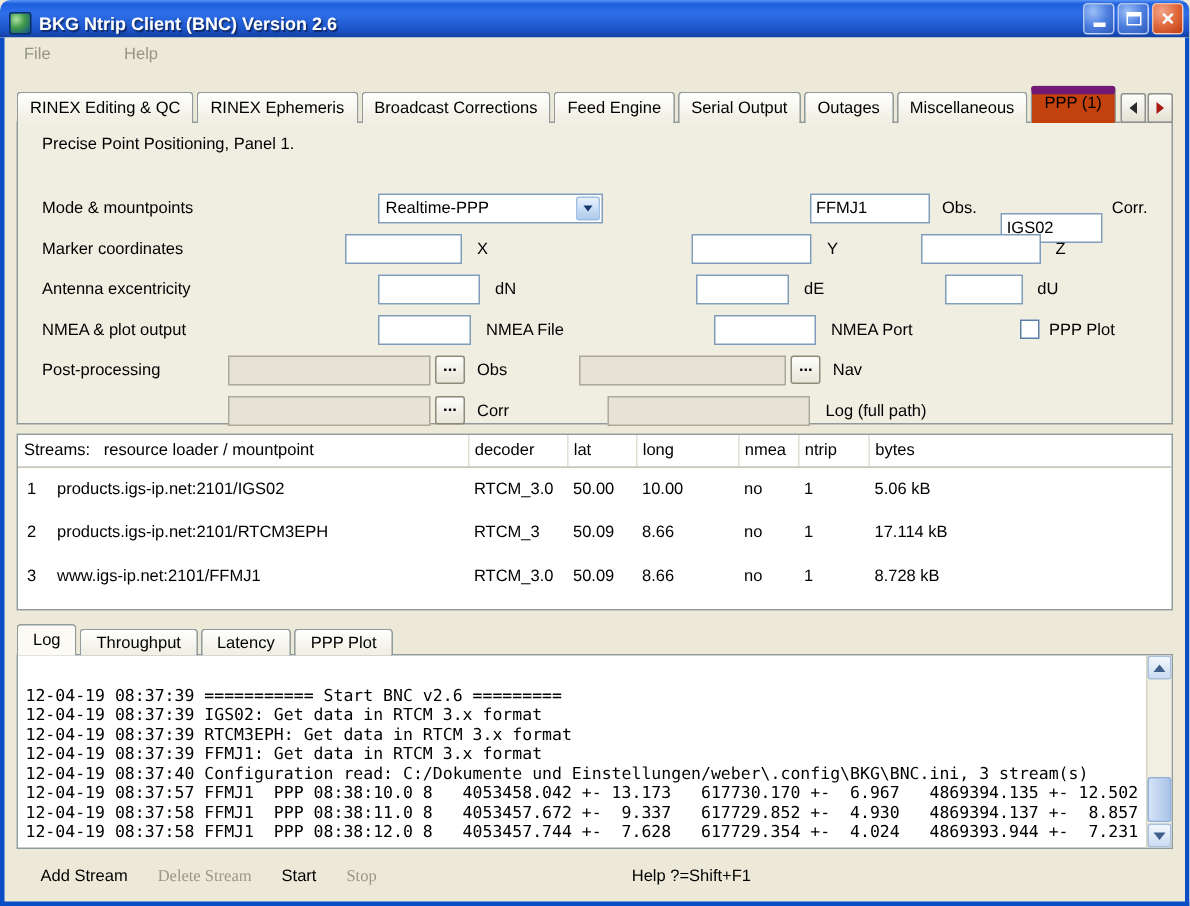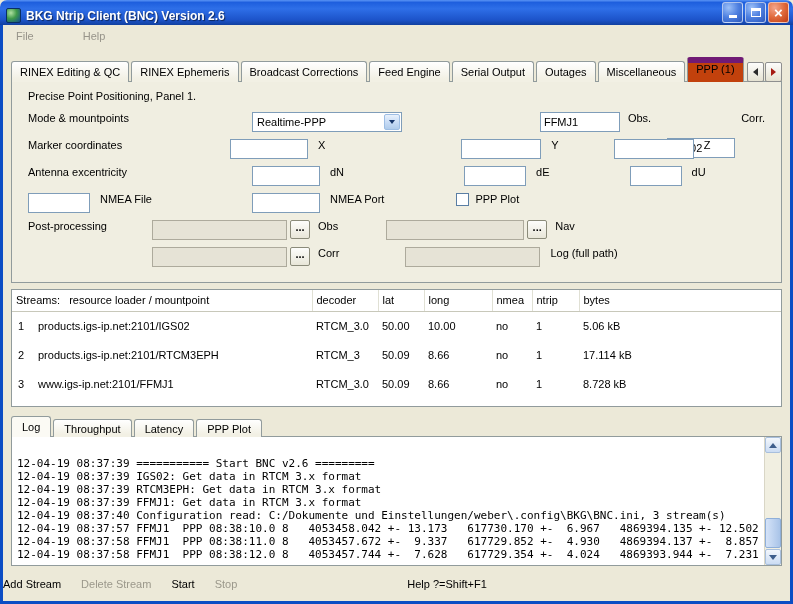--- a/index.html
+++ b/index.html
@@ -38,22 +38,22 @@
   .tab.selected { height:25px; padding-top:0; background:#c2410c; border-top:6px solid #701a75; position:relative; z-index:4; }
   .tabspacer { flex:1; }
   .tscroll { width:17px; height:20px; margin-left:1px; display:flex; align-items:center; justify-content:center;
     background:linear-gradient(180deg,#FDFDFB,#E5E2D2); border:1px solid #8E8F8F; border-radius:2px; }
   .tri-left  { width:0; height:0; border-top:4px solid transparent; border-bottom:4px solid transparent; border-right:5px solid #2b2b2b; }
   .tri-right { width:0; height:0; border-top:4px solid transparent; border-bottom:4px solid transparent; border-left:5px solid #A61A12; }
 
   
   .panel { margin:0 8px; margin-top:-1px; height:202px; background:#F0EEE1; border:1px solid #919B9C;
     padding:8px 16px 6px; position:relative; z-index:1; }
-  .panel-title { margin-bottom:10px; }
-  .frow { display:flex; height:27px; }
+  .panel-title { margin-bottom:23px; }
+  .frow { display:flex; align-items:center; height:27px; }
   .flabel { white-space:nowrap; }
   .txt { height:20px; border:1px solid #7F9DB9; background:#fff; padding:2px 3px; font-family:"Liberation Sans",sans-serif; font-size:11px; }
   .txt.dis { background:#E6E3D6; border:1px solid #ADAA9C; }
   .combo { width:150px; height:20px; border:1px solid #7F9DB9; background:#fff; display:flex; align-items:center;
     padding-left:4px; position:relative; }
   .combo-arrow { position:absolute; right:1px; top:1px; bottom:1px; width:16px;
     background:linear-gradient(180deg,#EAF2FC 0%,#C9DDF6 50%,#AFCBEB 100%); border:1px solid #9EBEE4; border-radius:2px;
     display:flex; align-items:center; justify-content:center; }
   .combo-tri { width:0; height:0; border-left:3px solid transparent; border-right:3px solid transparent; border-top:4px solid #17366B; }
   .btnb { width:20px; height:19px; border:1px solid #8B8B7A; border-radius:2px; text-align:center; line-height:12px;
@@ -84,23 +84,23 @@
   .vscroll { position:absolute; top:0; right:0; bottom:0; width:17px; background:#F1EFE1; border-left:1px solid #D9D6C6; }
   .sbtn { position:absolute; left:0; right:0; height:16px; display:flex; align-items:center; justify-content:center;
     background:linear-gradient(180deg,#F3F7FC,#CBDCF3); border:1px solid #A8BFDD; border-radius:2px; }
   .sbtn.up { top:0; } .sbtn.down { bottom:0; }
   .tri-up   { width:0; height:0; border-left:4px solid transparent; border-right:4px solid transparent; border-bottom:5px solid #3E5E8C; }
   .tri-down { width:0; height:0; border-left:4px solid transparent; border-right:4px solid transparent; border-top:5px solid #3E5E8C; }
   .sthumb { position:absolute; left:0; right:0; bottom:17px; height:30px;
     background:linear-gradient(90deg,#D5E3F8,#A9C4E8); border:1px solid #8FAFD9; border-radius:2px; }
 
   
-  .bottombar { flex:1; display:flex; align-items:center; padding:0 0; }
+  .bottombar { flex:1; display:flex; align-items:center; padding:0 0;margin-left:24px; }
   .bbtn { margin-right:20px; white-space:nowrap; }
-  .bbtn.disabled { color:#9B988B; }
+  .bbtn.disabled { color:#9B988B;font-family:Liberation Serif, serif; }
   .helptext { margin-left:150px; }
 
   .ml6{margin-left:6px;} .ml8{margin-left:8px;} .ml10{margin-left:10px;} .ml16{margin-left:16px;margin-top:26px;}
   .spacer{flex:1;}
 </style>
 </head>
 <body>
 
 <div class="window">
 
@@ -175,20 +175,21 @@
         <span class="flabel" style="width:224px;">Antenna excentricity</span>
         <input class="txt" style="width: 68px;">
         <span class="flabel ml10">dN</span>
         <input class="txt" style="width: 62px; margin-left: 120px;">
         <span class="flabel ml10">dE</span>
         <input class="txt" style="width: 52px; margin-left: 80px;">
         <span class="flabel ml10">dU</span>
       </div>
 
       <div class="frow">
+        <span class="flabel" style="width:224px;">NMEA &amp; plot output</span>
         <input class="txt" style="width: 62px;">
         <span class="flabel ml10">NMEA File</span>
         <input class="txt" style="width: 68px; margin-left: 100px;">
         <span class="flabel ml10">NMEA Port</span>
         <span class="cb" style="margin-left:72px;"></span>
         <span class="flabel ml6">PPP Plot</span>
       </div>
 
       <div class="frow">
         <span class="flabel" style="width:124px;">Post-processing</span>

